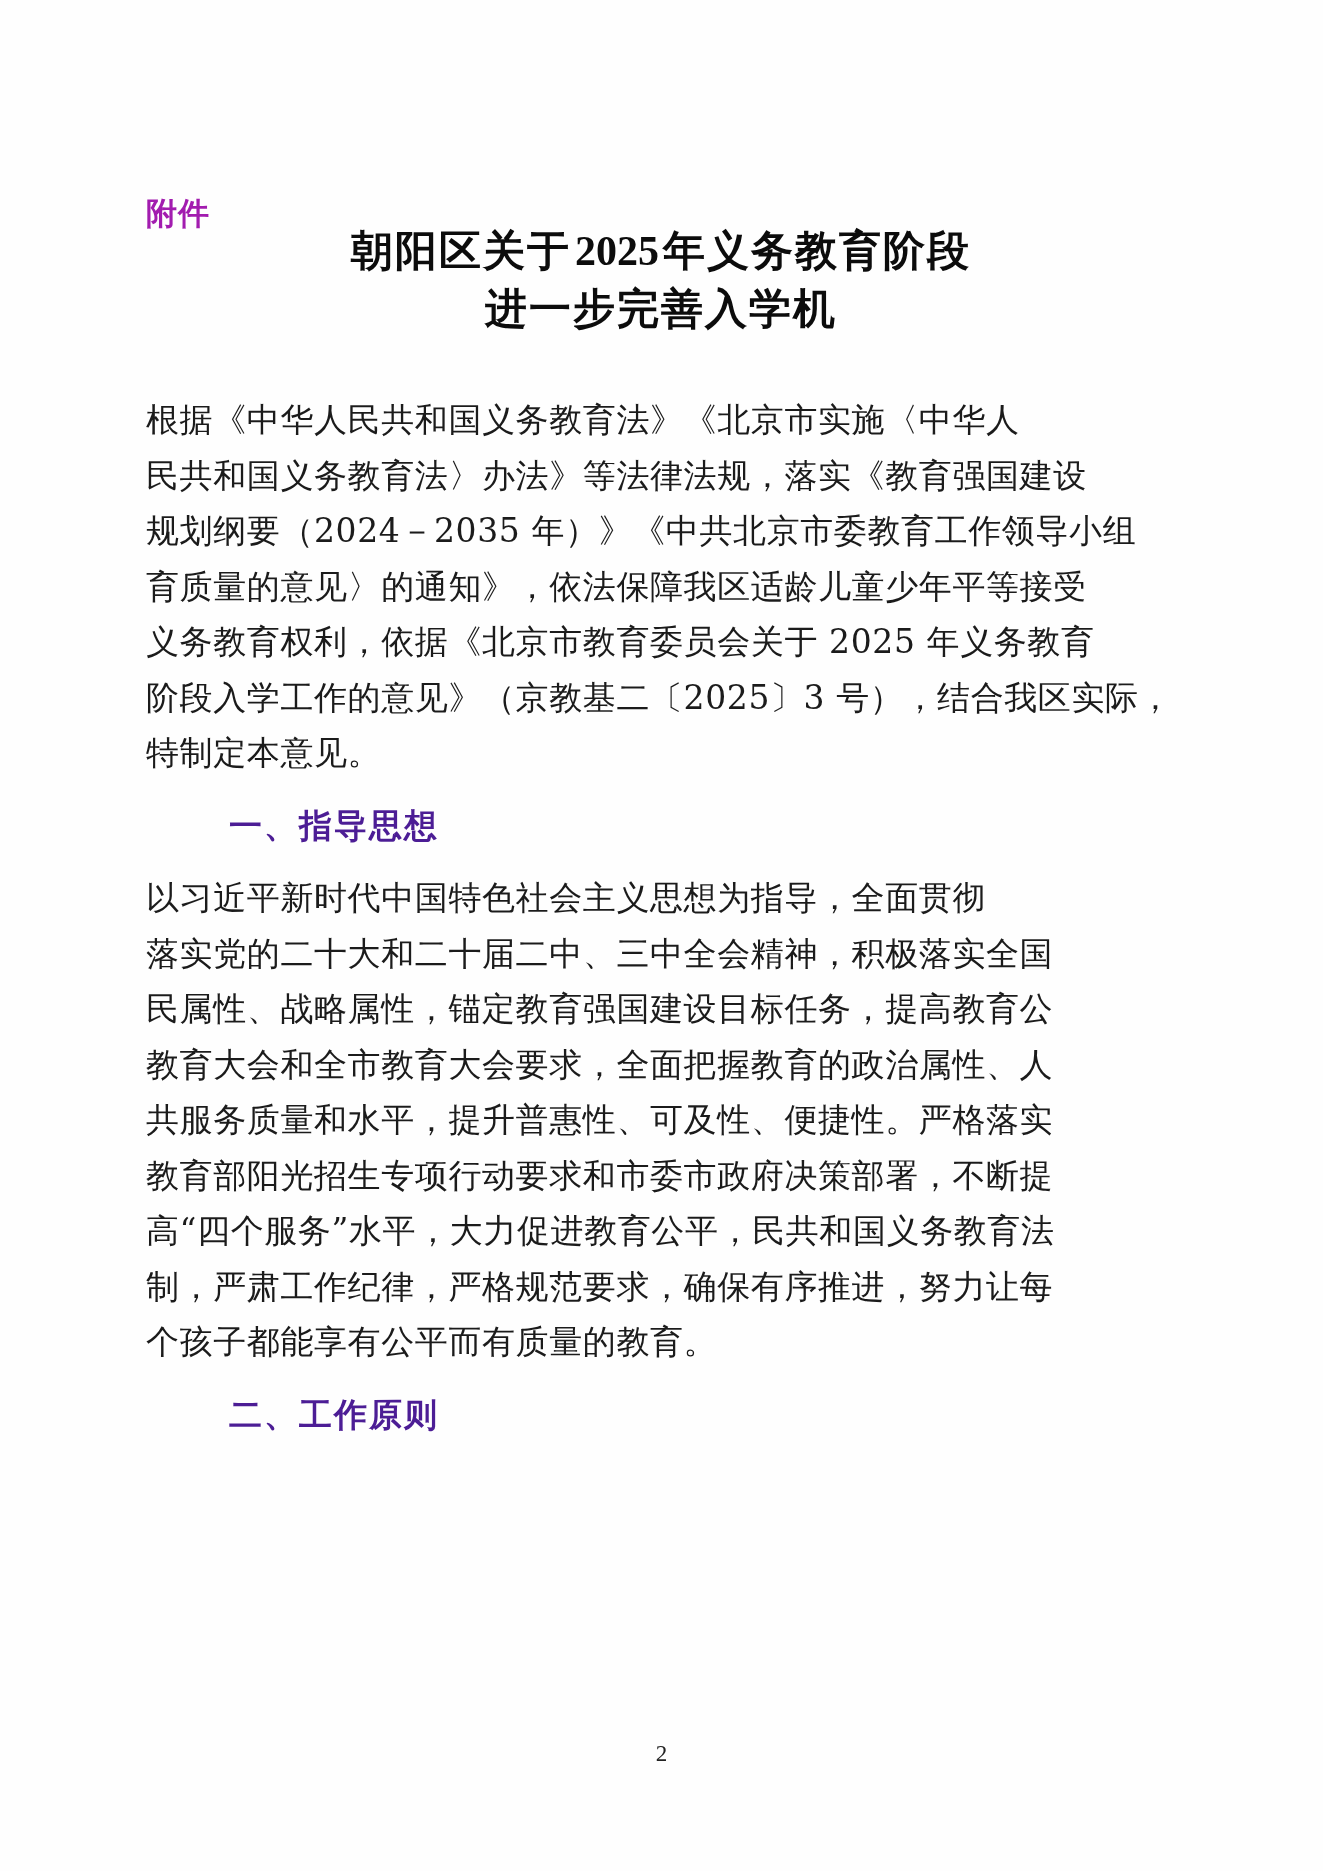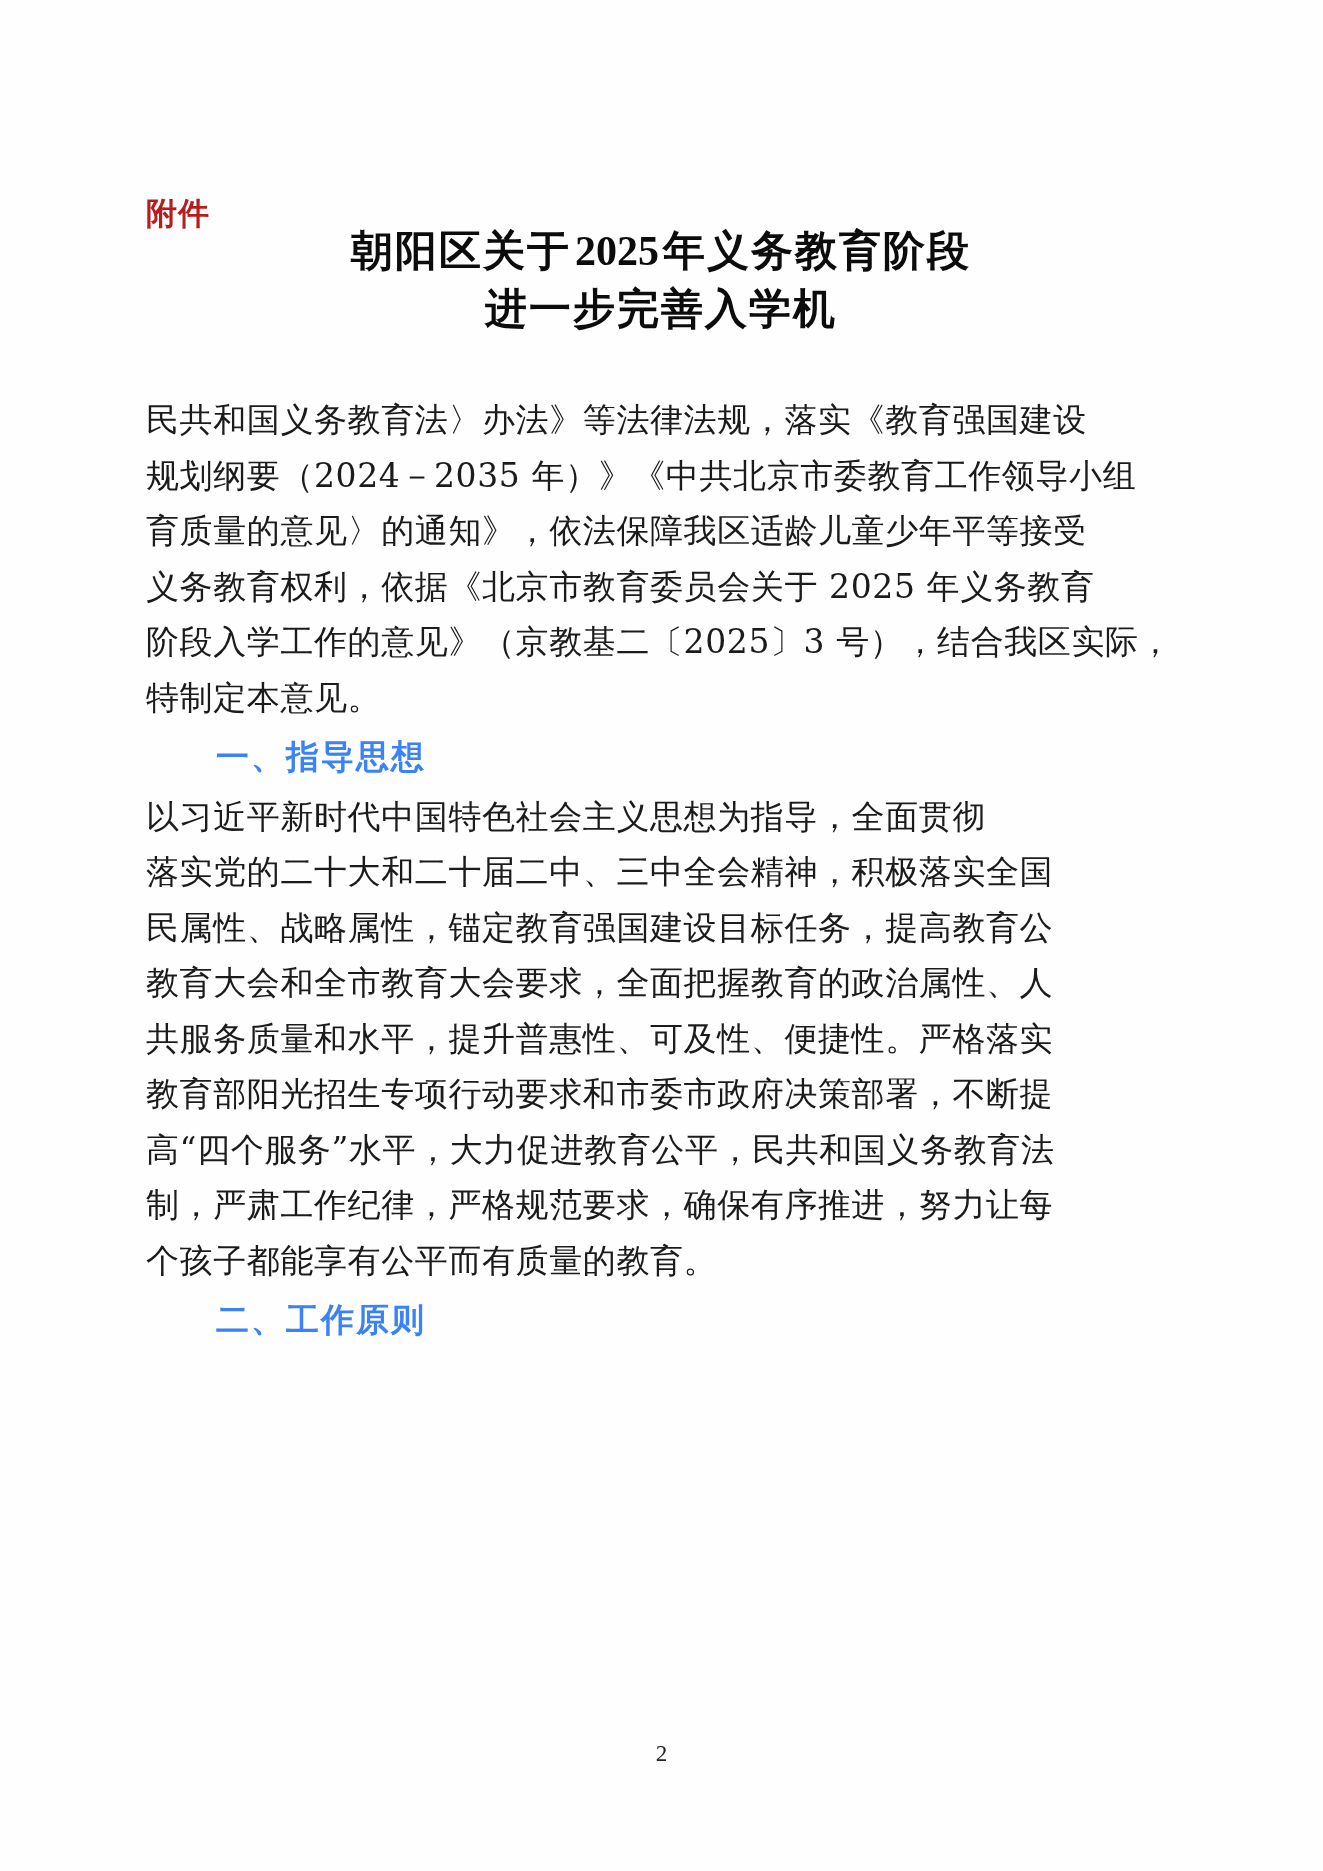--- a/index.html
+++ b/index.html
@@ -25,21 +25,21 @@
   
   .attachment-label {
     position: absolute;
     left: 146px;
     top: 198px;
     font-size: 31px;
     line-height: 1;
     font-family: "DejaVu Sans", "Liberation Sans", sans-serif;
     font-weight: 600;
     letter-spacing: 1px;
-    color: #b91c1c;
+    color: #a21caf;
   }
 
   
   .doc-title {
     position: absolute;
     left: 146px;
     top: 222px;
     width: 1030px;
     text-align: center;
     font-family: "DejaVu Serif", "Liberation Serif", serif;
@@ -86,22 +86,22 @@
     display: flex;
     justify-content: space-between;
   }
 
   .heading {
     font-family: "DejaVu Sans", "Liberation Sans", sans-serif;
     font-weight: 700;
     font-size: 33px;
     line-height: 55.5px;
     letter-spacing: 2px;
-    color: #3b82f6;
-    margin: 4px;
+    color: #4c1d95;
+    margin: 17px;
     padding-left: 66px;
   }
 
   
   .page-number {
     position: absolute;
     left: 0;
     right: 0;
     top: 1741px;
     text-align: center;
@@ -120,20 +120,23 @@
   <div class="doc-title">
     <span class="tline">
       <span>朝阳区关于</span><span class="num">2025</span><span>年义务教育阶段</span>
     </span>
     <span class="tline">进一步完善入学机</span>
   </div>
 
   <div class="body-block">
 
     <p class="para">
+      <span class="line justify">
+          <span>根据《中华人民共和国义务教育法》《北京市实施〈中华人</span>
+        </span>
       <span class="line justify">
           <span>民共和国义务教育法〉办法》等法律法规，落实《教育强国建设</span>
         </span>
       <span class="line justify">
           <span>规划纲要（2024－2035 年）》《中共北京市委教育工作领导小组</span>
         </span>
       <span class="line justify">
           <span>育质量的意见〉的通知》，依法保障我区适龄儿童少年平等接受</span>
         </span>
       <span class="line justify">

